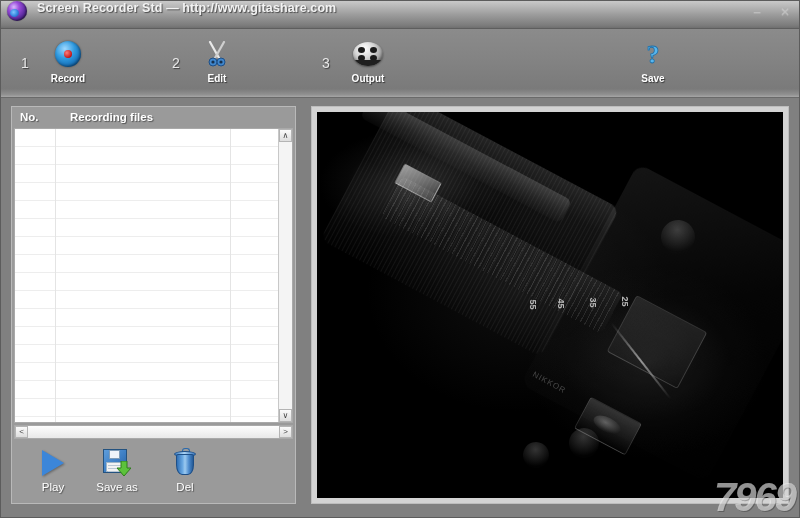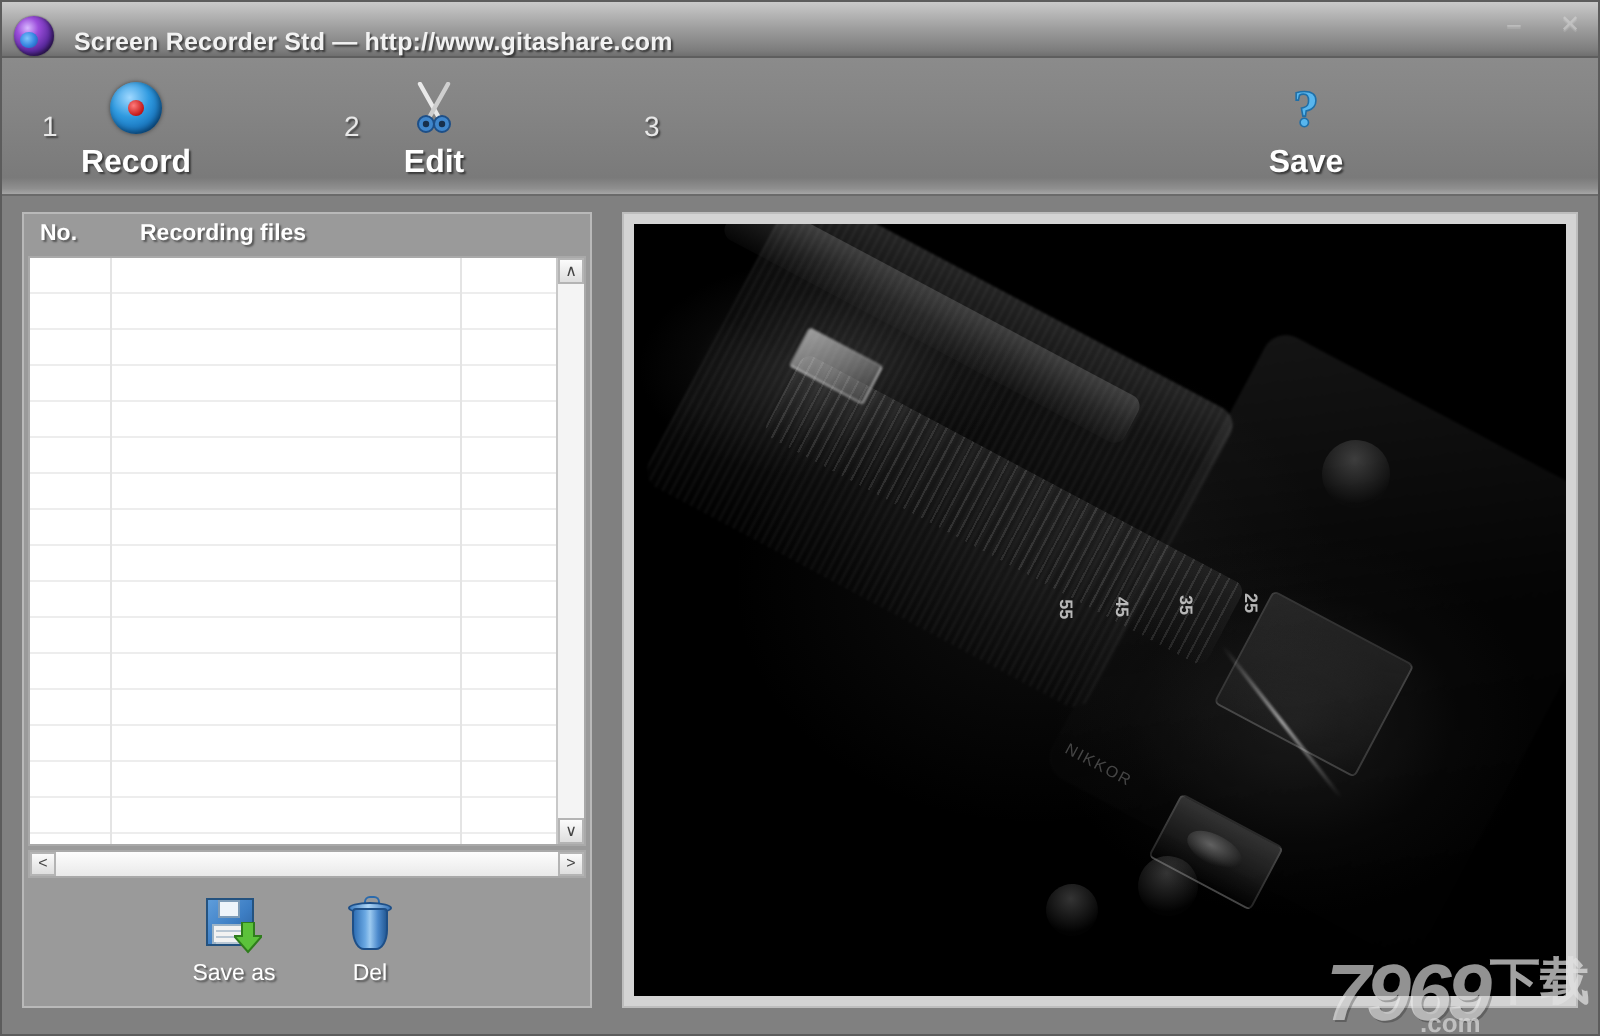--- a/index.html
+++ b/index.html
@@ -25,21 +25,21 @@
     overflow: hidden;
   }
 
   
   .titlebar {
     position: relative;
     height: 27px;
     background: linear-gradient(to bottom, #c9c9c9 0%, #bdbdbd 14%, #9b9b9b 52%, #7c7c7c 90%, #6f6f6f 100%);
     border-bottom: 1px solid #5e5e5e;
     display: flex;
-    align-items: flex-end;
+    align-items: flex-start;
   }
   .app-icon {
     width: 20px; height: 20px;
     margin-left: 6px;
     border-radius: 50%;
     background:
       radial-gradient(circle at 34% 30%, #d8b9ff 0%, #9b4ddb 28%, #5b2a9e 62%, #2d1560 100%);
     box-shadow: inset -1px -1px 2px rgba(0,0,0,0.5), 0 0 1px rgba(0,0,0,0.6);
     position: relative;
   }
@@ -104,21 +104,21 @@
     top: 26px;
   }
   .tb-icon {
     height: 30px;
     display: flex;
     align-items: center;
     justify-content: center;
     margin-top: 8px;
   }
   .tb-label {
-    font-size: 16px;
+    font-size: 10px;
     font-weight: bold;
     color: #ffffff;
     text-shadow: 1px 1px 1px rgba(0,0,0,0.55);
     margin-top: 4px;
   }
 
   
   .icon-record {
     width: 26px; height: 26px;
     border-radius: 50%;
@@ -636,20 +636,32 @@
           <circle cx="8" cy="21" r="4" fill="#3f86cc" stroke="#1e4f87" stroke-width="1"></circle>
           <circle cx="16" cy="21" r="4" fill="#3f86cc" stroke="#1e4f87" stroke-width="1"></circle>
           <circle cx="8" cy="21" r="1.6" fill="#17304d"></circle>
           <circle cx="16" cy="21" r="1.6" fill="#17304d"></circle>
         </svg>
       </div>
       <div class="tb-label">Edit</div>
     </div>
 
     <div class="tb-num" style="left:321px;">3</div>
+    <div class="tb-item" style="left:331px; top:2px;">
+      <div class="tb-icon">
+        <div class="icon-film">
+          <div class="hole h1"></div>
+          <div class="hole h2"></div>
+          <div class="hole h3"></div>
+          <div class="hole h4"></div>
+          <div class="band"></div>
+        </div>
+      </div>
+      <div class="tb-label">Output</div>
+    </div>
 
     <div class="tb-item" style="left:616px; top:2px;">
       <div class="tb-icon">
         <svg width="26" height="28" viewBox="0 0 26 28">
           <text x="13" y="23" text-anchor="middle" font-family="Liberation Serif, serif" font-size="26" font-weight="bold" fill="#58b6ee" stroke="#1f6fa8" stroke-width="0.8">?</text>
         </svg>
       </div>
       <div class="tb-label">Save</div>
     </div>
   </div>
@@ -677,20 +689,26 @@
       </div>
 
       <div class="hscroll">
         <div class="sbtn left">&lt;</div>
         <div class="track"></div>
         <div class="sbtn right">&gt;</div>
       </div>
 
       <div class="btn-bar">
 
+        <div class="act-btn" style="left:8px;">
+          <div class="act-icon">
+            <div class="icon-play"></div>
+          </div>
+          <div class="act-label">Play</div>
+        </div>
 
         <div class="act-btn" style="left:72px;">
           <div class="act-icon">
             <div class="icon-save">
               <div class="disk"></div>
               <div class="shutter"></div>
               <div class="label"></div>
               <svg class="arrow" viewBox="0 0 14 16">
                 <path d="M4 0 h6 v7 h4 l-7 8 l-7 -8 h4 z" fill="#5cc23b" stroke="#2f7d1c" stroke-width="1"></path>
               </svg>
@@ -738,19 +756,15 @@
             <span class="fm4">25</span>
           </div>
         </div>
       </div>
     </div>
 
   </div>
 
   <div class="watermark">
     <div class="wm-num">7969</div>
-    <div>
-      <div class="wm-cn">下载</div>
-      <div class="wm-com">.com</div>
-    </div>
   </div>
 
 </div>
 
 </body></html>

